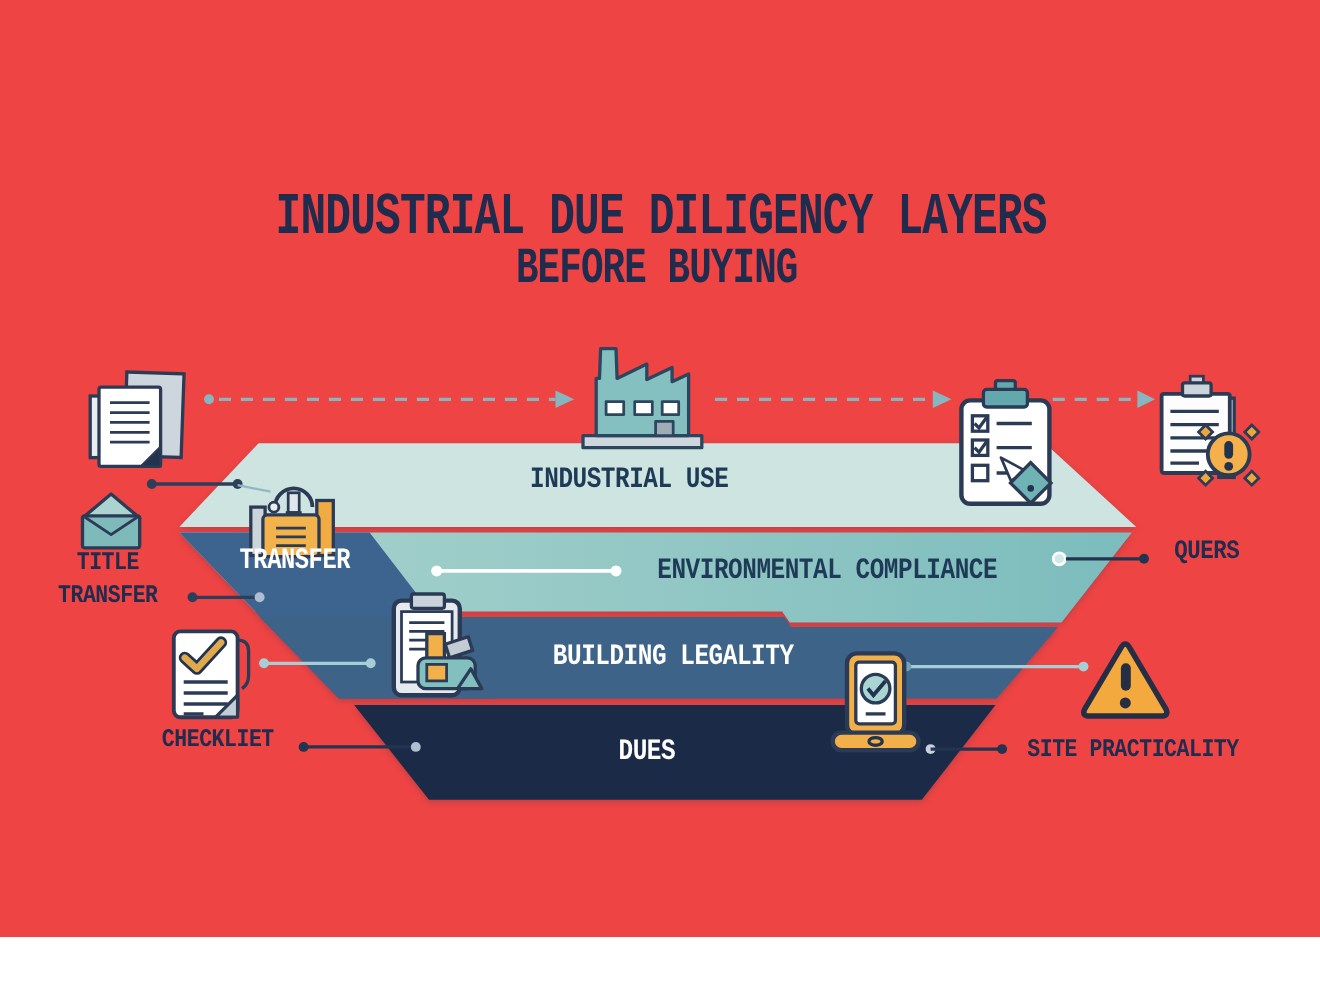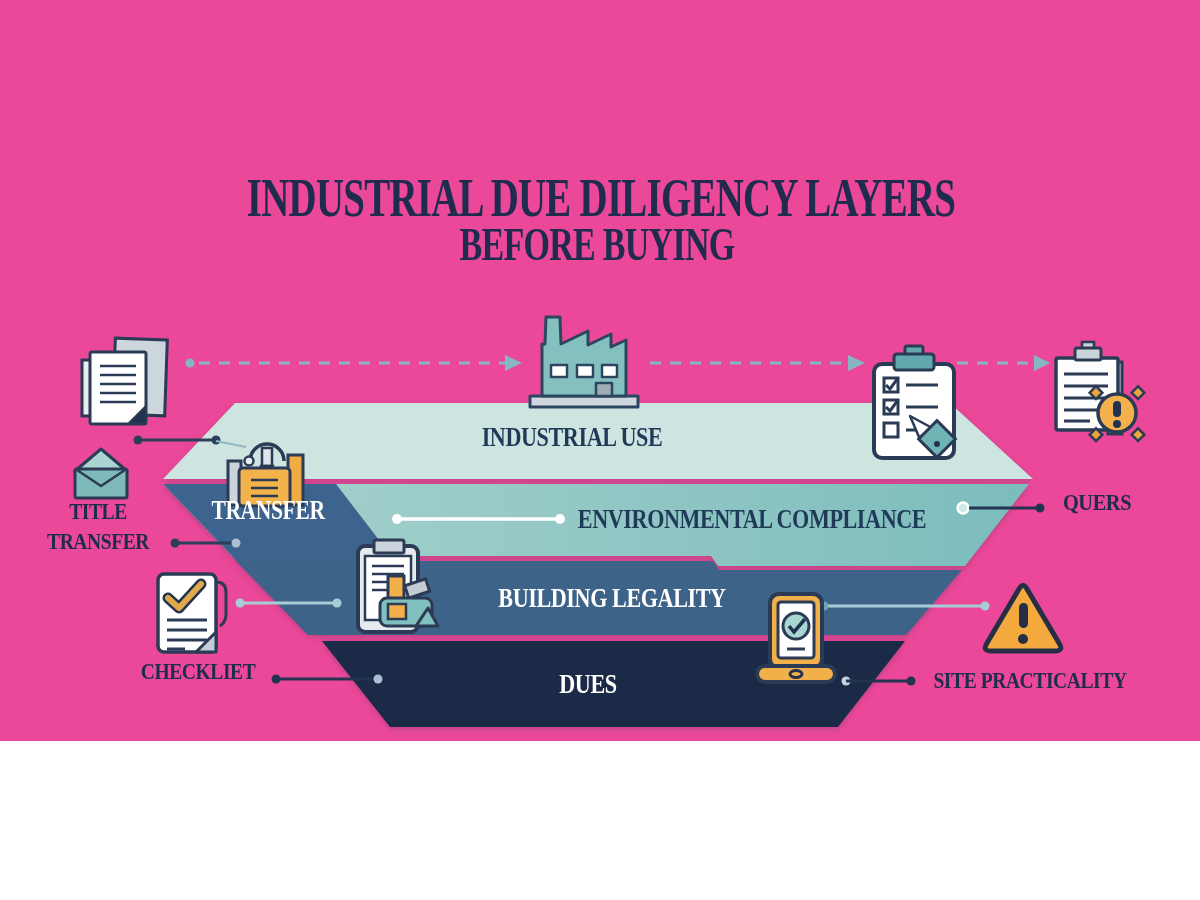--- a/index.html
+++ b/index.html
@@ -1,18 +1,18 @@
 <!DOCTYPE html>
 <html><head>
 <meta charset="utf-8">
 <style>
   html,body{margin:0;padding:0;background:#fff;}
   .stage{
-    position:relative;width:1200px;height:741px;overflow:hidden;background:#ec4899;
-    font-family:Liberation Serif, serif;
+    position:relative;width:1200px;height:852px;overflow:hidden;background:#ef4444;
+    font-family:Liberation Mono, monospace;
   }
   .stage svg{position:absolute;left:0;top:0;}
   .lbl{
     position:absolute;transform:translate(-50%,-50%);
     font-weight:700;color:#202c4e;white-space:nowrap;letter-spacing:-0.5px;
   }
   .title1{font-size:54px;transform:translate(-50%,-50%) scaleX(0.72);letter-spacing:-1px;}
   .title2{font-size:46px;transform:translate(-50%,-50%) scaleX(0.74);letter-spacing:-1px;}
   .layer-lbl{font-size:27px;color:#1f3a57;transform:translate(-50%,-50%) scaleX(0.82);}
   .layer-lbl.light{color:#ffffff;}

